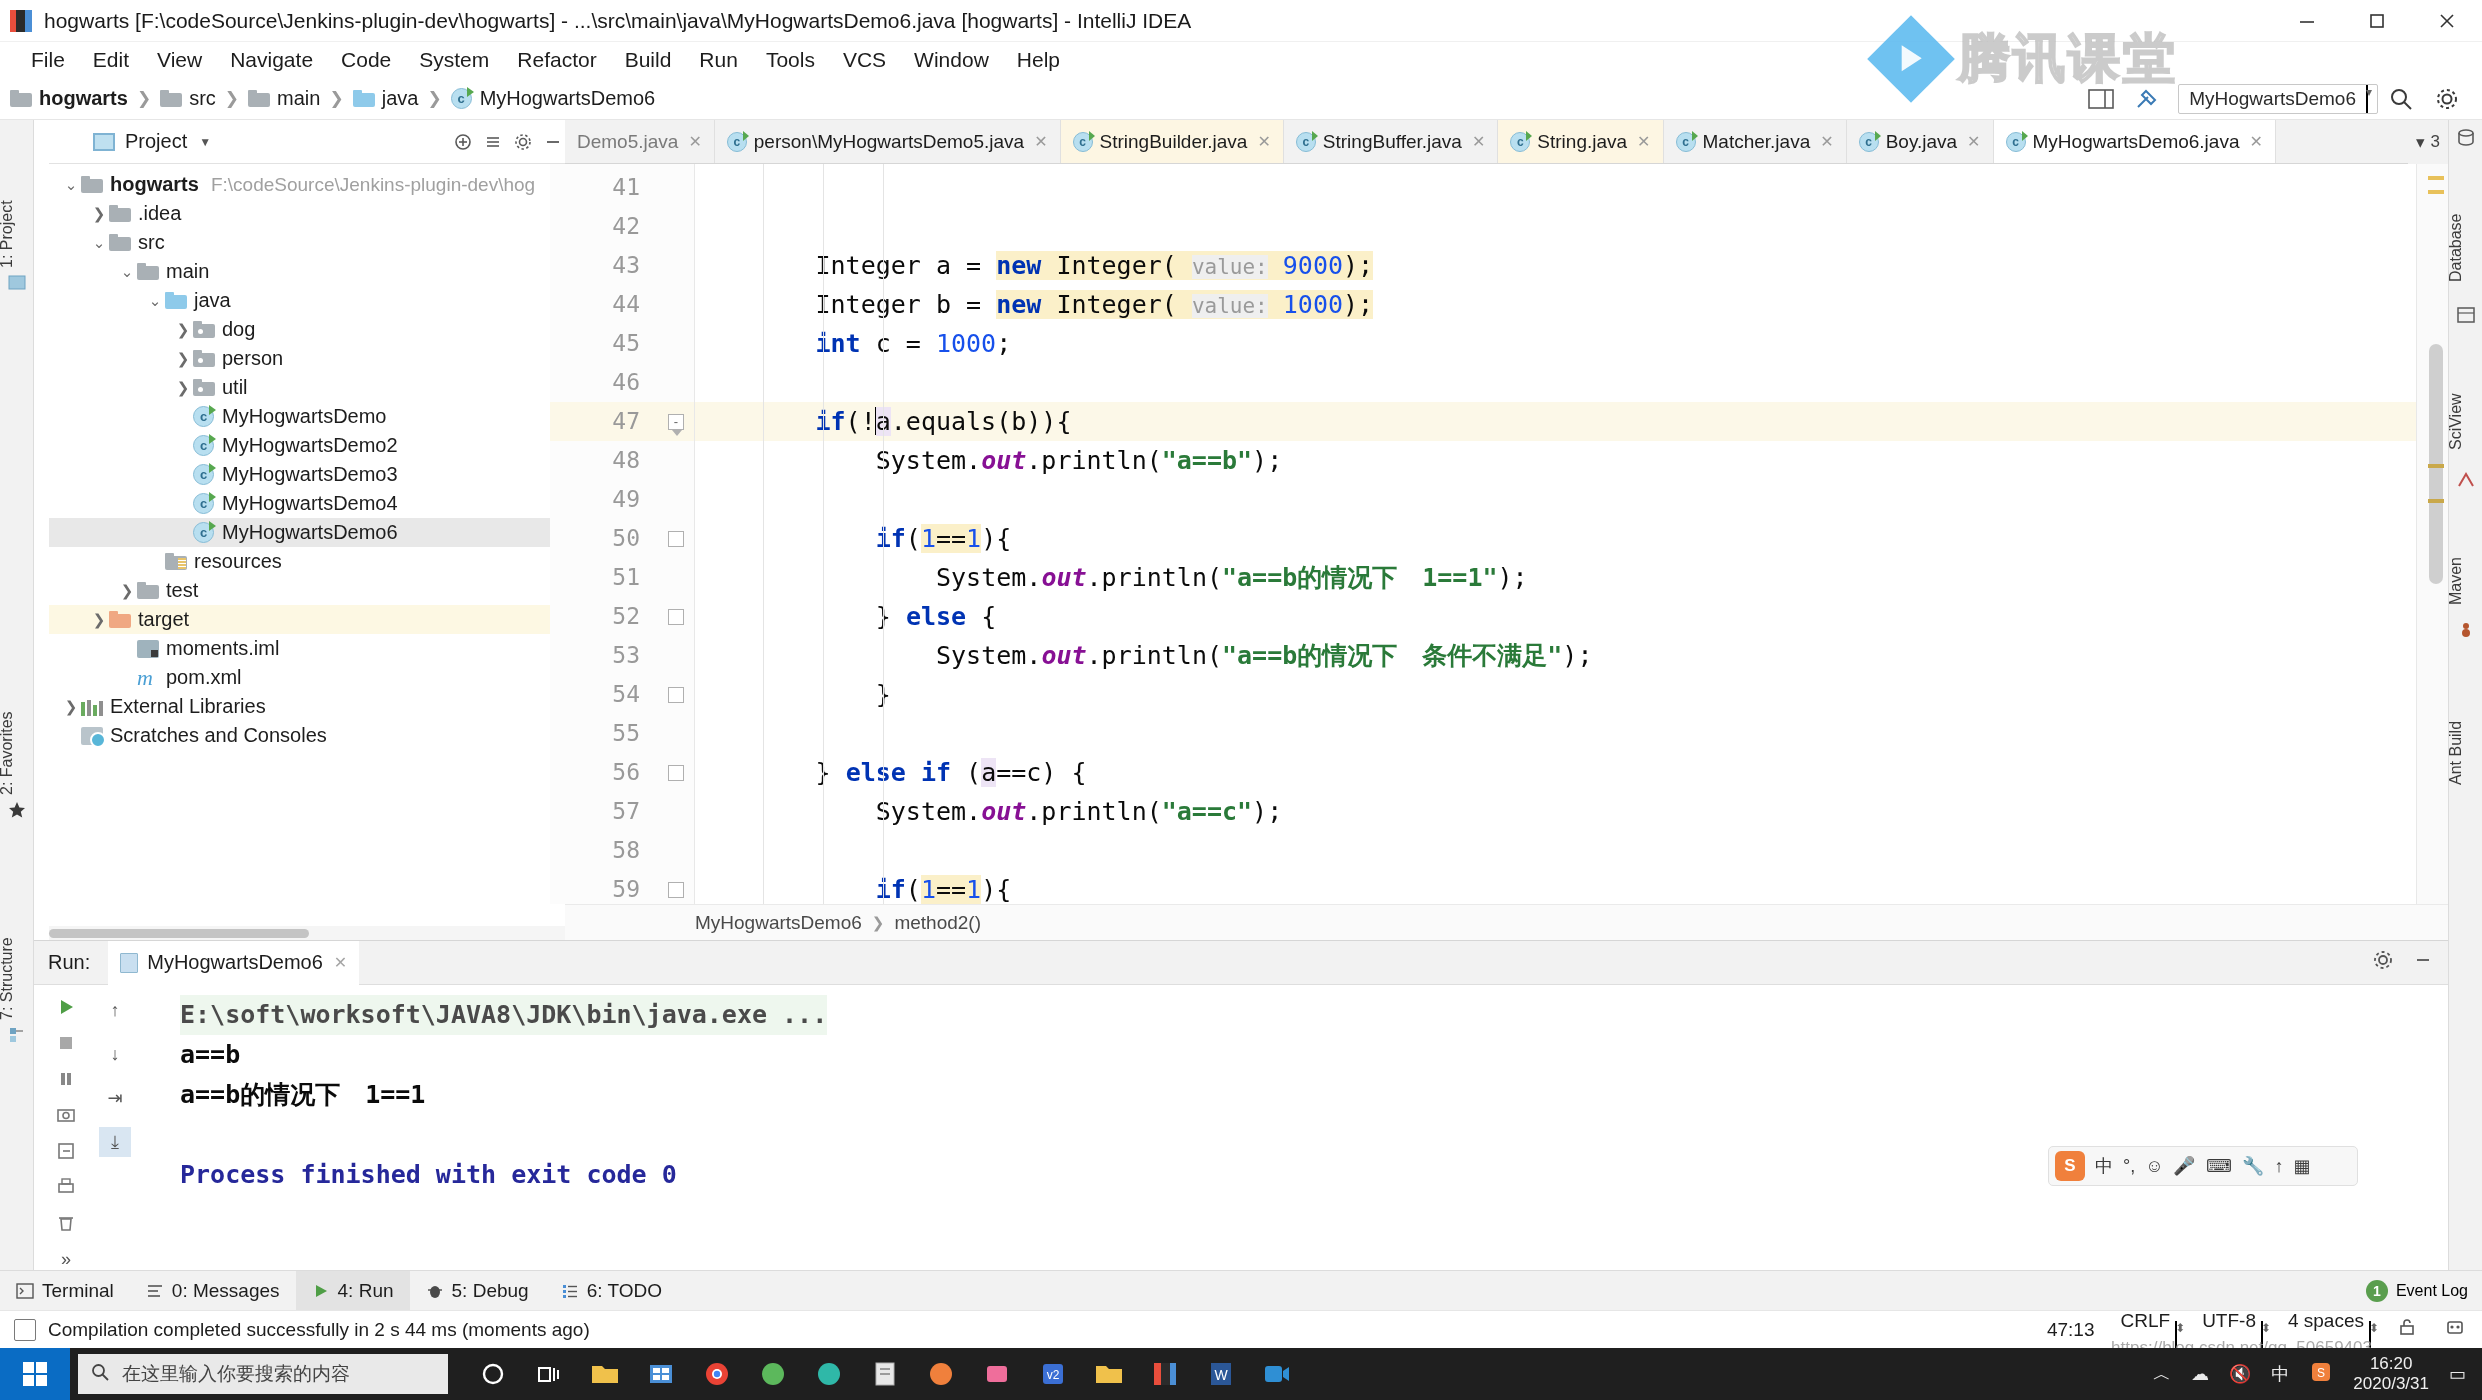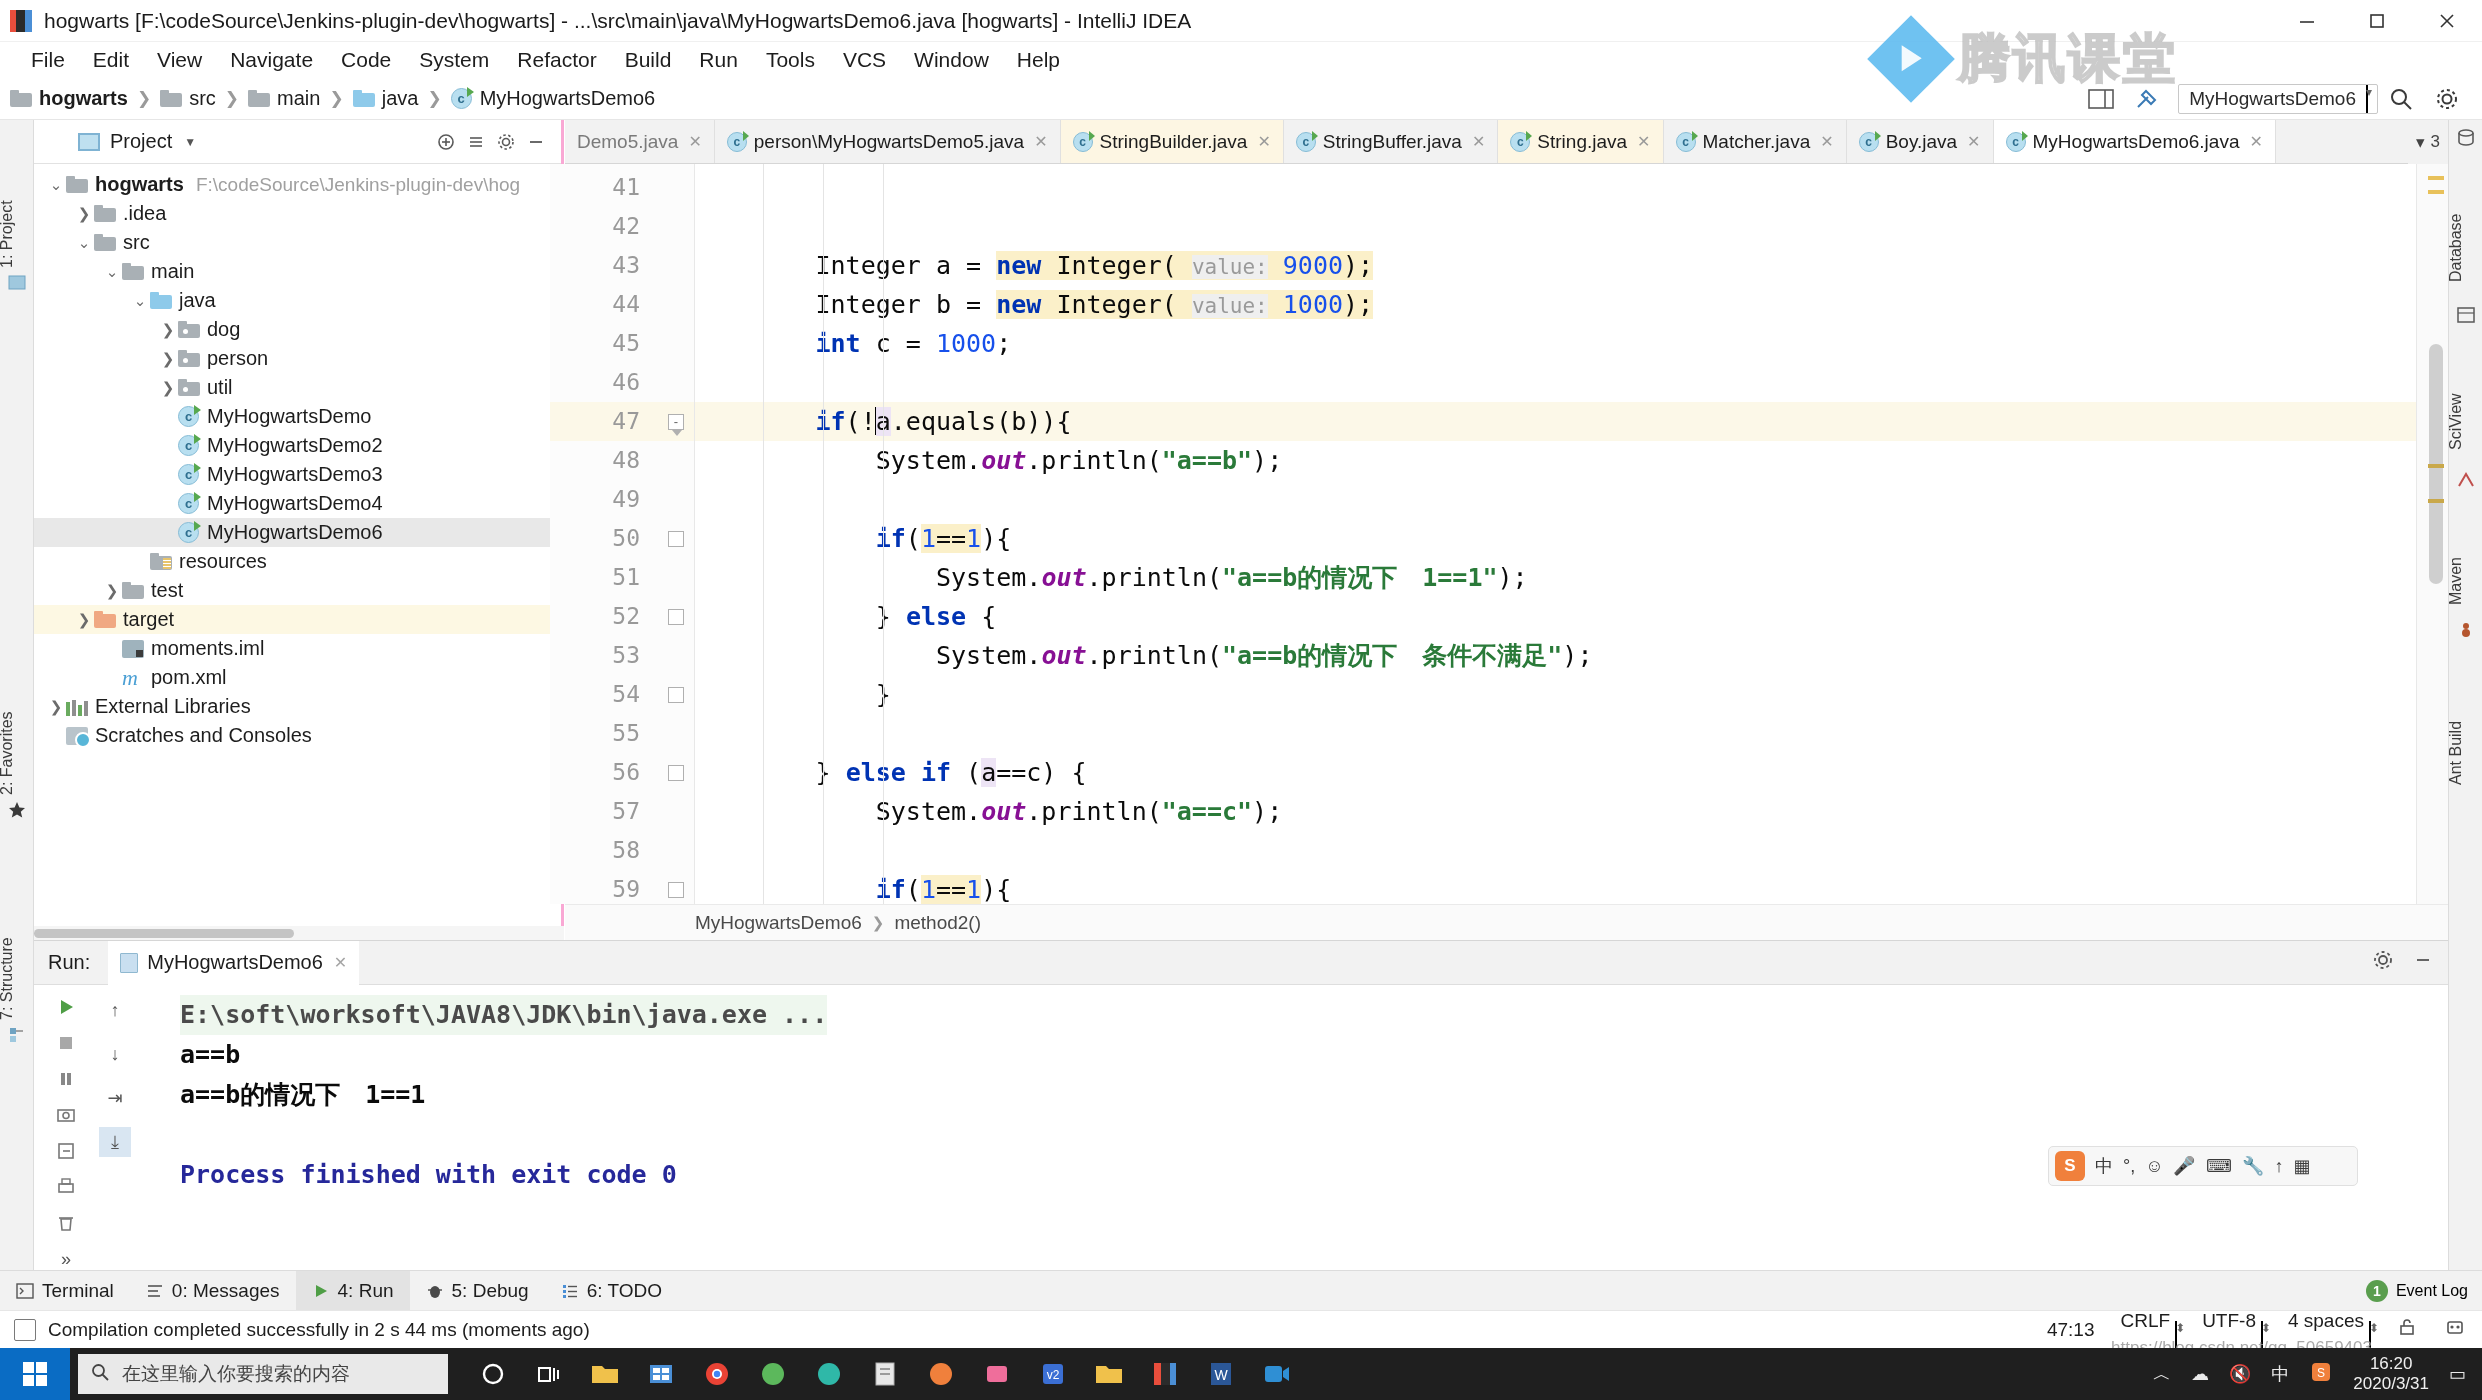--- a/index.html
+++ b/index.html
@@ -97,22 +97,22 @@
   .rail-ico { position:absolute; left:7px; width:20px; height:20px; }
 
   
   .right-rail {
     position:absolute; top:120px; right:0; width:34px; height:1150px;
     background:#f2f2f2; border-left:1px solid #dcdcdc;
   }
 
   
   .project-panel {
-    position:absolute; top:120px; left:34px; width:530px; height:820px;
-    background:#ffffff; border-right:3px solid #f9a8d4;
+    position:absolute; top:120px; left:49px; width:530px; height:820px;
+    background:#ffffff; border-right:1px solid #f9a8d4;
   }
   .project-header {
     height:44px; display:flex; align-items:center; padding-left:44px;
     border-bottom:1px solid #e2e2e2; background:#fff;
   }
   .pp-icon { width:22px; height:18px; border:2px solid #7fb3d3; background:#bfe0f0; margin-right:10px; }
   .project-header .lbl { font-size:20px; color:#1d1d1d; }
   .project-header .dd { margin-left:12px; font-size:12px; color:#555; }
   .ph-right { margin-left:auto; display:flex; align-items:center; padding-right:10px; }
   .ph-btn { width:30px; height:30px; display:flex; align-items:center; justify-content:center; color:#555; font-size:18px; }

